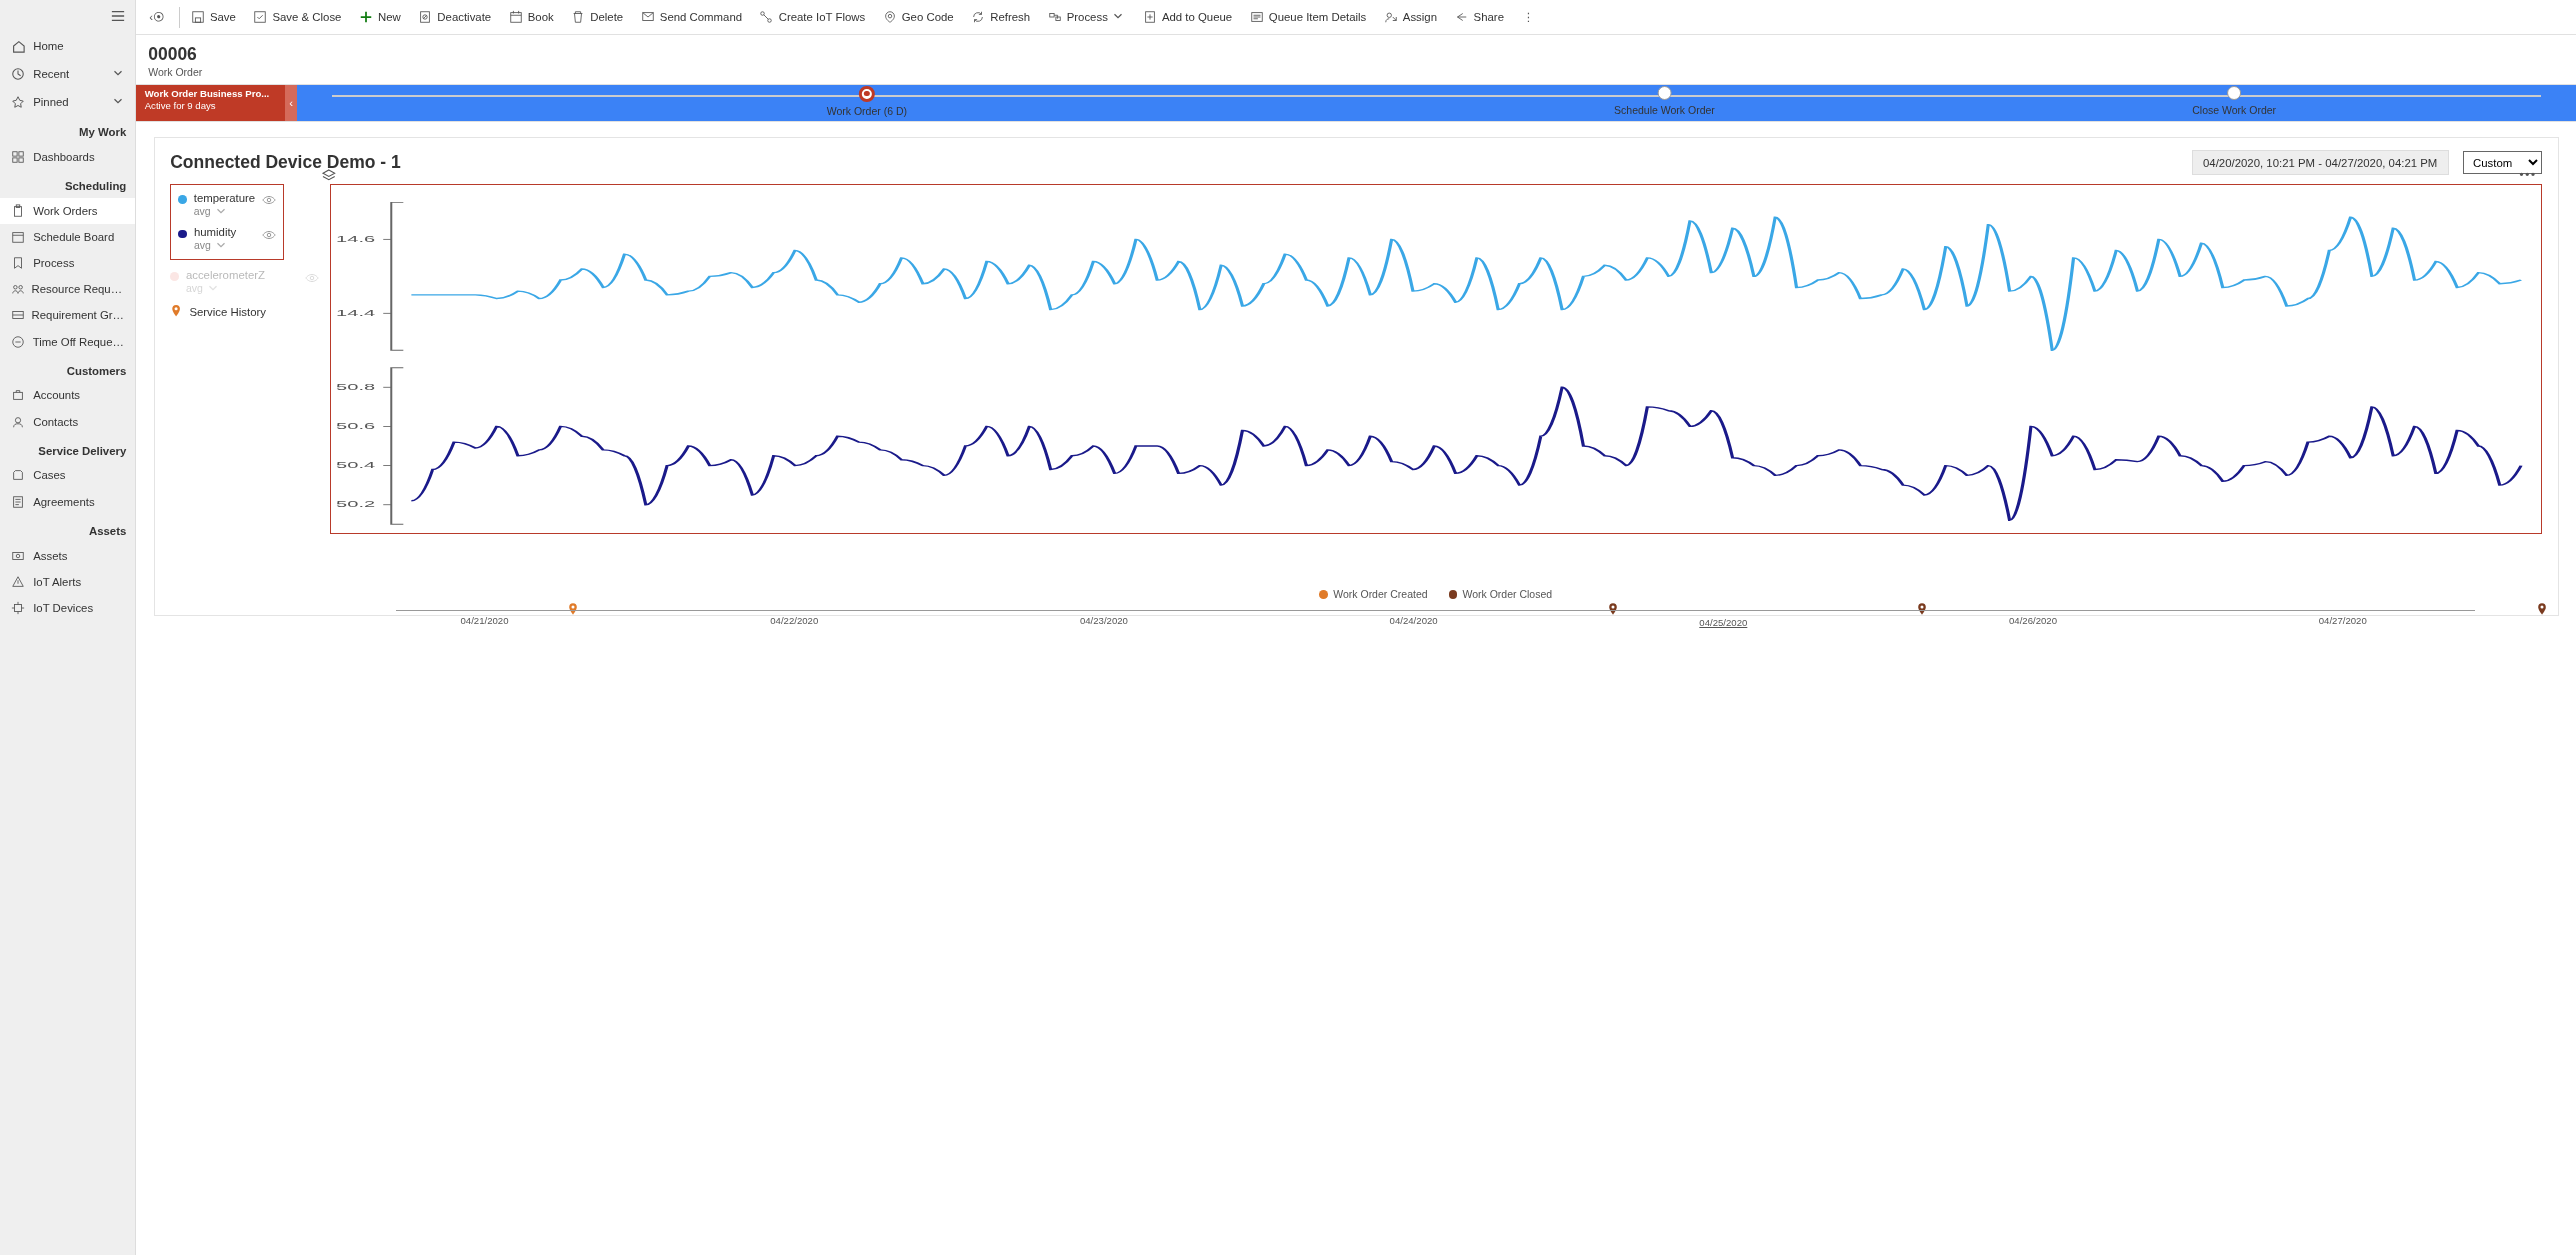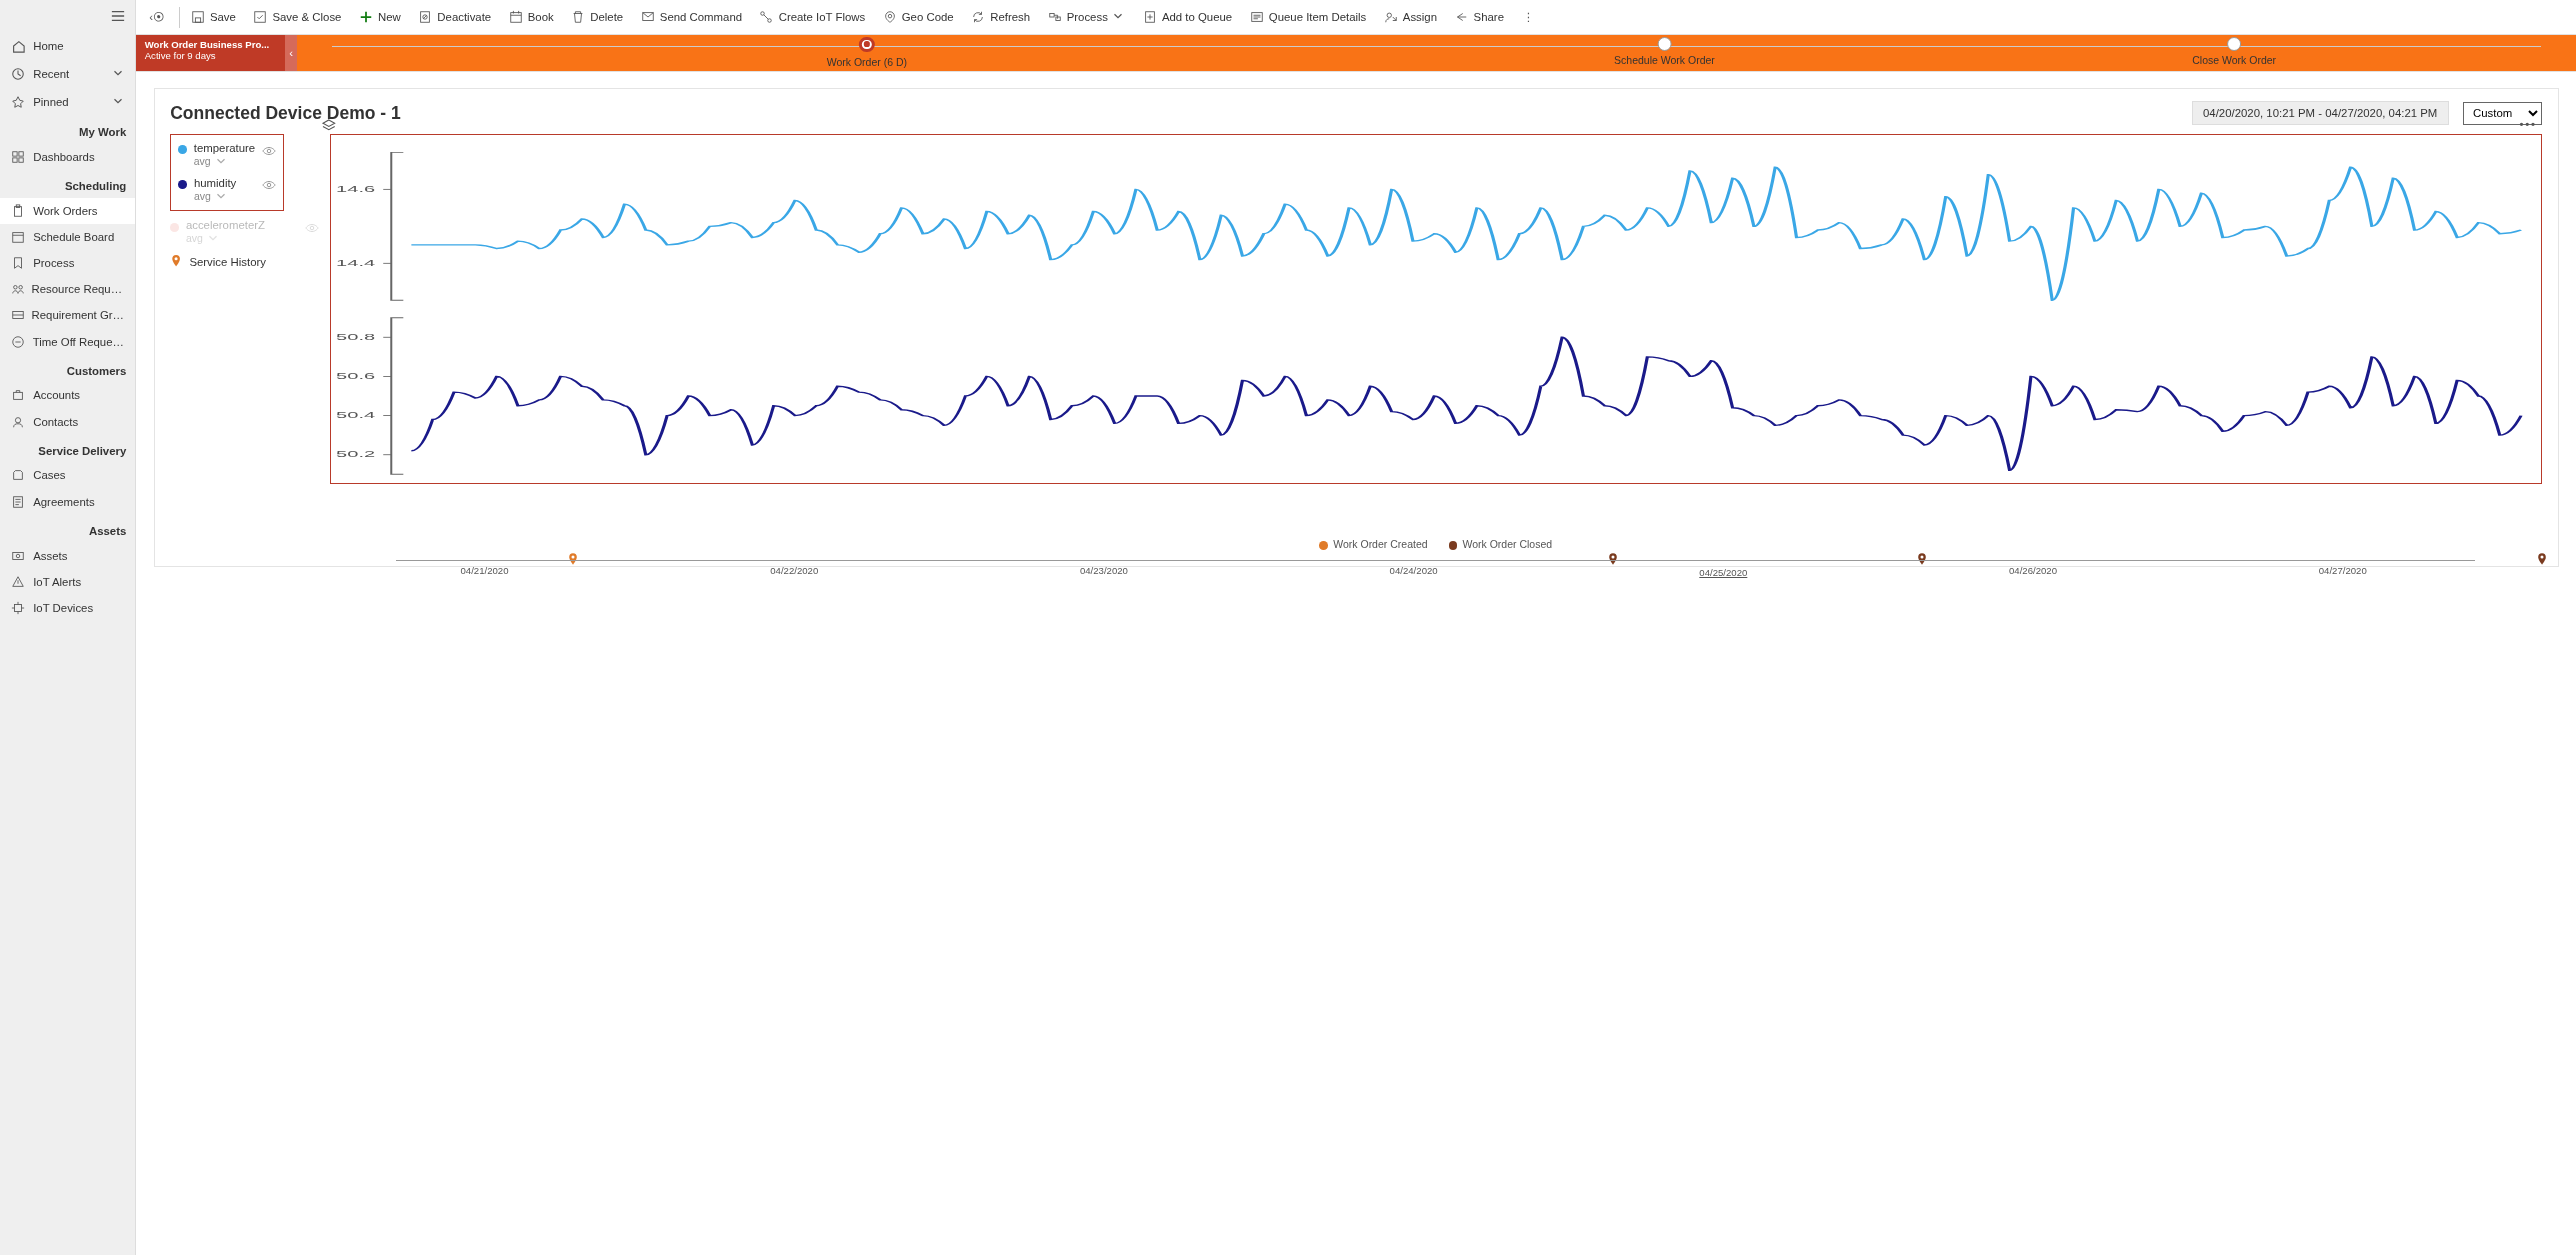--- a/index.html
+++ b/index.html
@@ -25,21 +25,21 @@
   .cmdbar .cbtn { display: flex; align-items: center; padding: 0 8.7px; height: 100%; cursor: pointer; color: #333; white-space: nowrap; }
   .cmdbar .cbtn .ci { margin-right: 5.2px; width: 14px; display: flex; justify-content: center; color: #555; }
   .cmdbar .sep { width: 0.9px; height: 21px; background: #ccc; margin: 0 1.7px; }
 
   
   .recordhdr { padding: 8.7px 12.2px 5.2px 12.2px; border-bottom: 0.9px solid #e1e1e1;}
   .recordhdr .recnum { font-size: 17.5px; font-weight: 600; }
   .recordhdr .recent { font-size: 10.5px; color: #555; margin-top: 1.7px; }
 
   
-  .bpf-wrap { display:flex; align-items:stretch;border-bottom:0.9px solid #e1e1e1; height:37px; background:#f97316;}
+  .bpf-wrap { display:flex; align-items:stretch;border-bottom:0.9px solid #e1e1e1; height:37px; background:#3b82f6;}
   .bpf-tag { background:#bf3a26; color:#fff; padding:3.5px 8.7px; width:149px; font-size:9.6px; line-height:1.2;}
   .bpf-tag .t1 { font-weight:600; }
   .bpf-collapse { width:12.2px; background:#d56a5a; display:flex; align-items:center; justify-content:center; color:#fff; }
   .bpf-flow { flex:1; position:relative; }
   .bpf-line { position:absolute; top:10.5px; left:35px; right:35px; height:1.7px; background:#ccc; }
   .bpf-line .fill { position:absolute; left:0; top:0; height:1.7px; background:#bf3a26; width:0;}
   .bpf-stage { position:absolute; top:1.7px; transform:translateX(-50%); text-align:center; font-size:10.5px; }
   .bpf-stage .dot { width:14px; height:14px; border-radius:50%; border:1.7px solid #999; background:#fff; margin:0 auto 3.5px;}
   .bpf-stage.current .dot { border:3.5px solid #bf3a26; width:15.7px;height:15.7px;}
   .bpf-stage.current .dot::after{content:"";display:block;width:5.2px;height:5.2px;border-radius:50%;background:#bf3a26;margin:1.7px auto;}
@@ -407,20 +407,24 @@
               <path d="M4 8h10" stroke="#555"></path>
             </svg>
           </span>
           <span>Share</span>
         </div>
         <div class="cbtn">
           <span class="ci">⋮</span>
         </div>
       </div>
 
+    <div class="recordhdr">
+      <div class="recnum">00006</div>
+      <div class="recent">Work Order</div>
+    </div>
 
     <div class="bpf-wrap">
       <div class="bpf-tag">
         <div class="t1">Work Order Business Pro...</div>
         <div class="t2">Active for 9 days</div>
       </div>
       <div class="bpf-collapse">‹</div>
       <div class="bpf-flow" id="bpf-flow">
         <div class="bpf-line">
             <div class="fill"></div>

